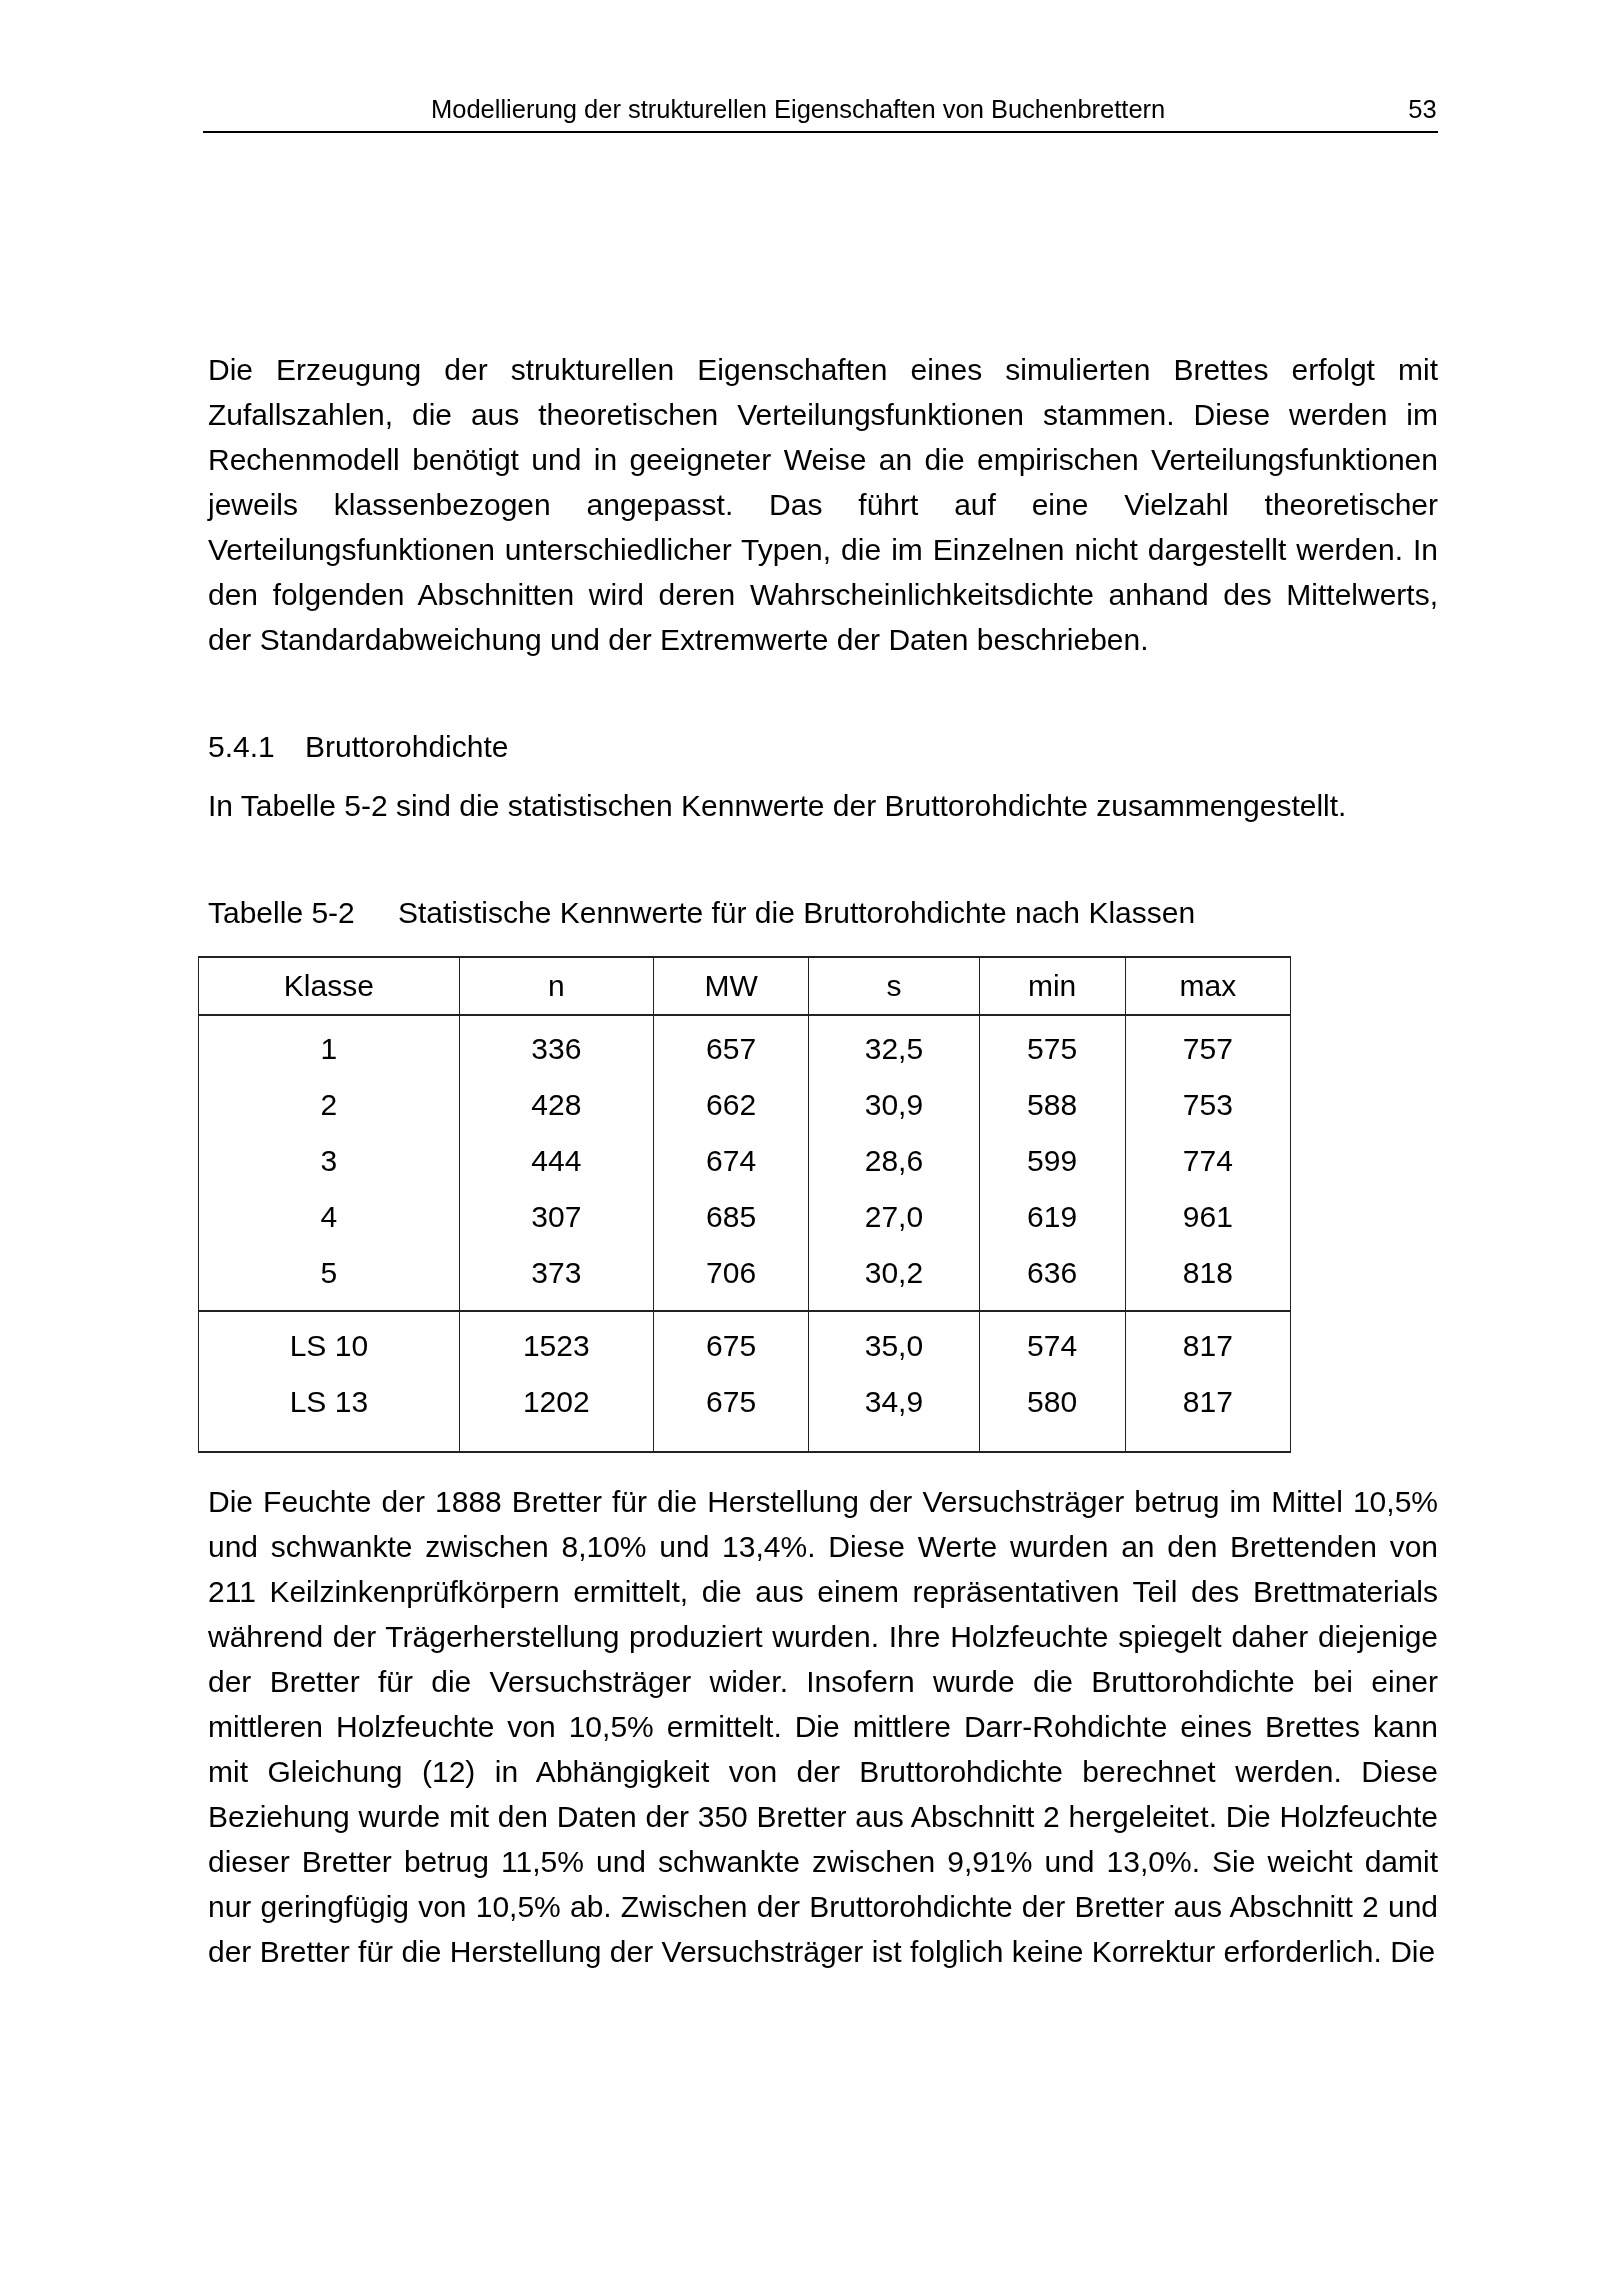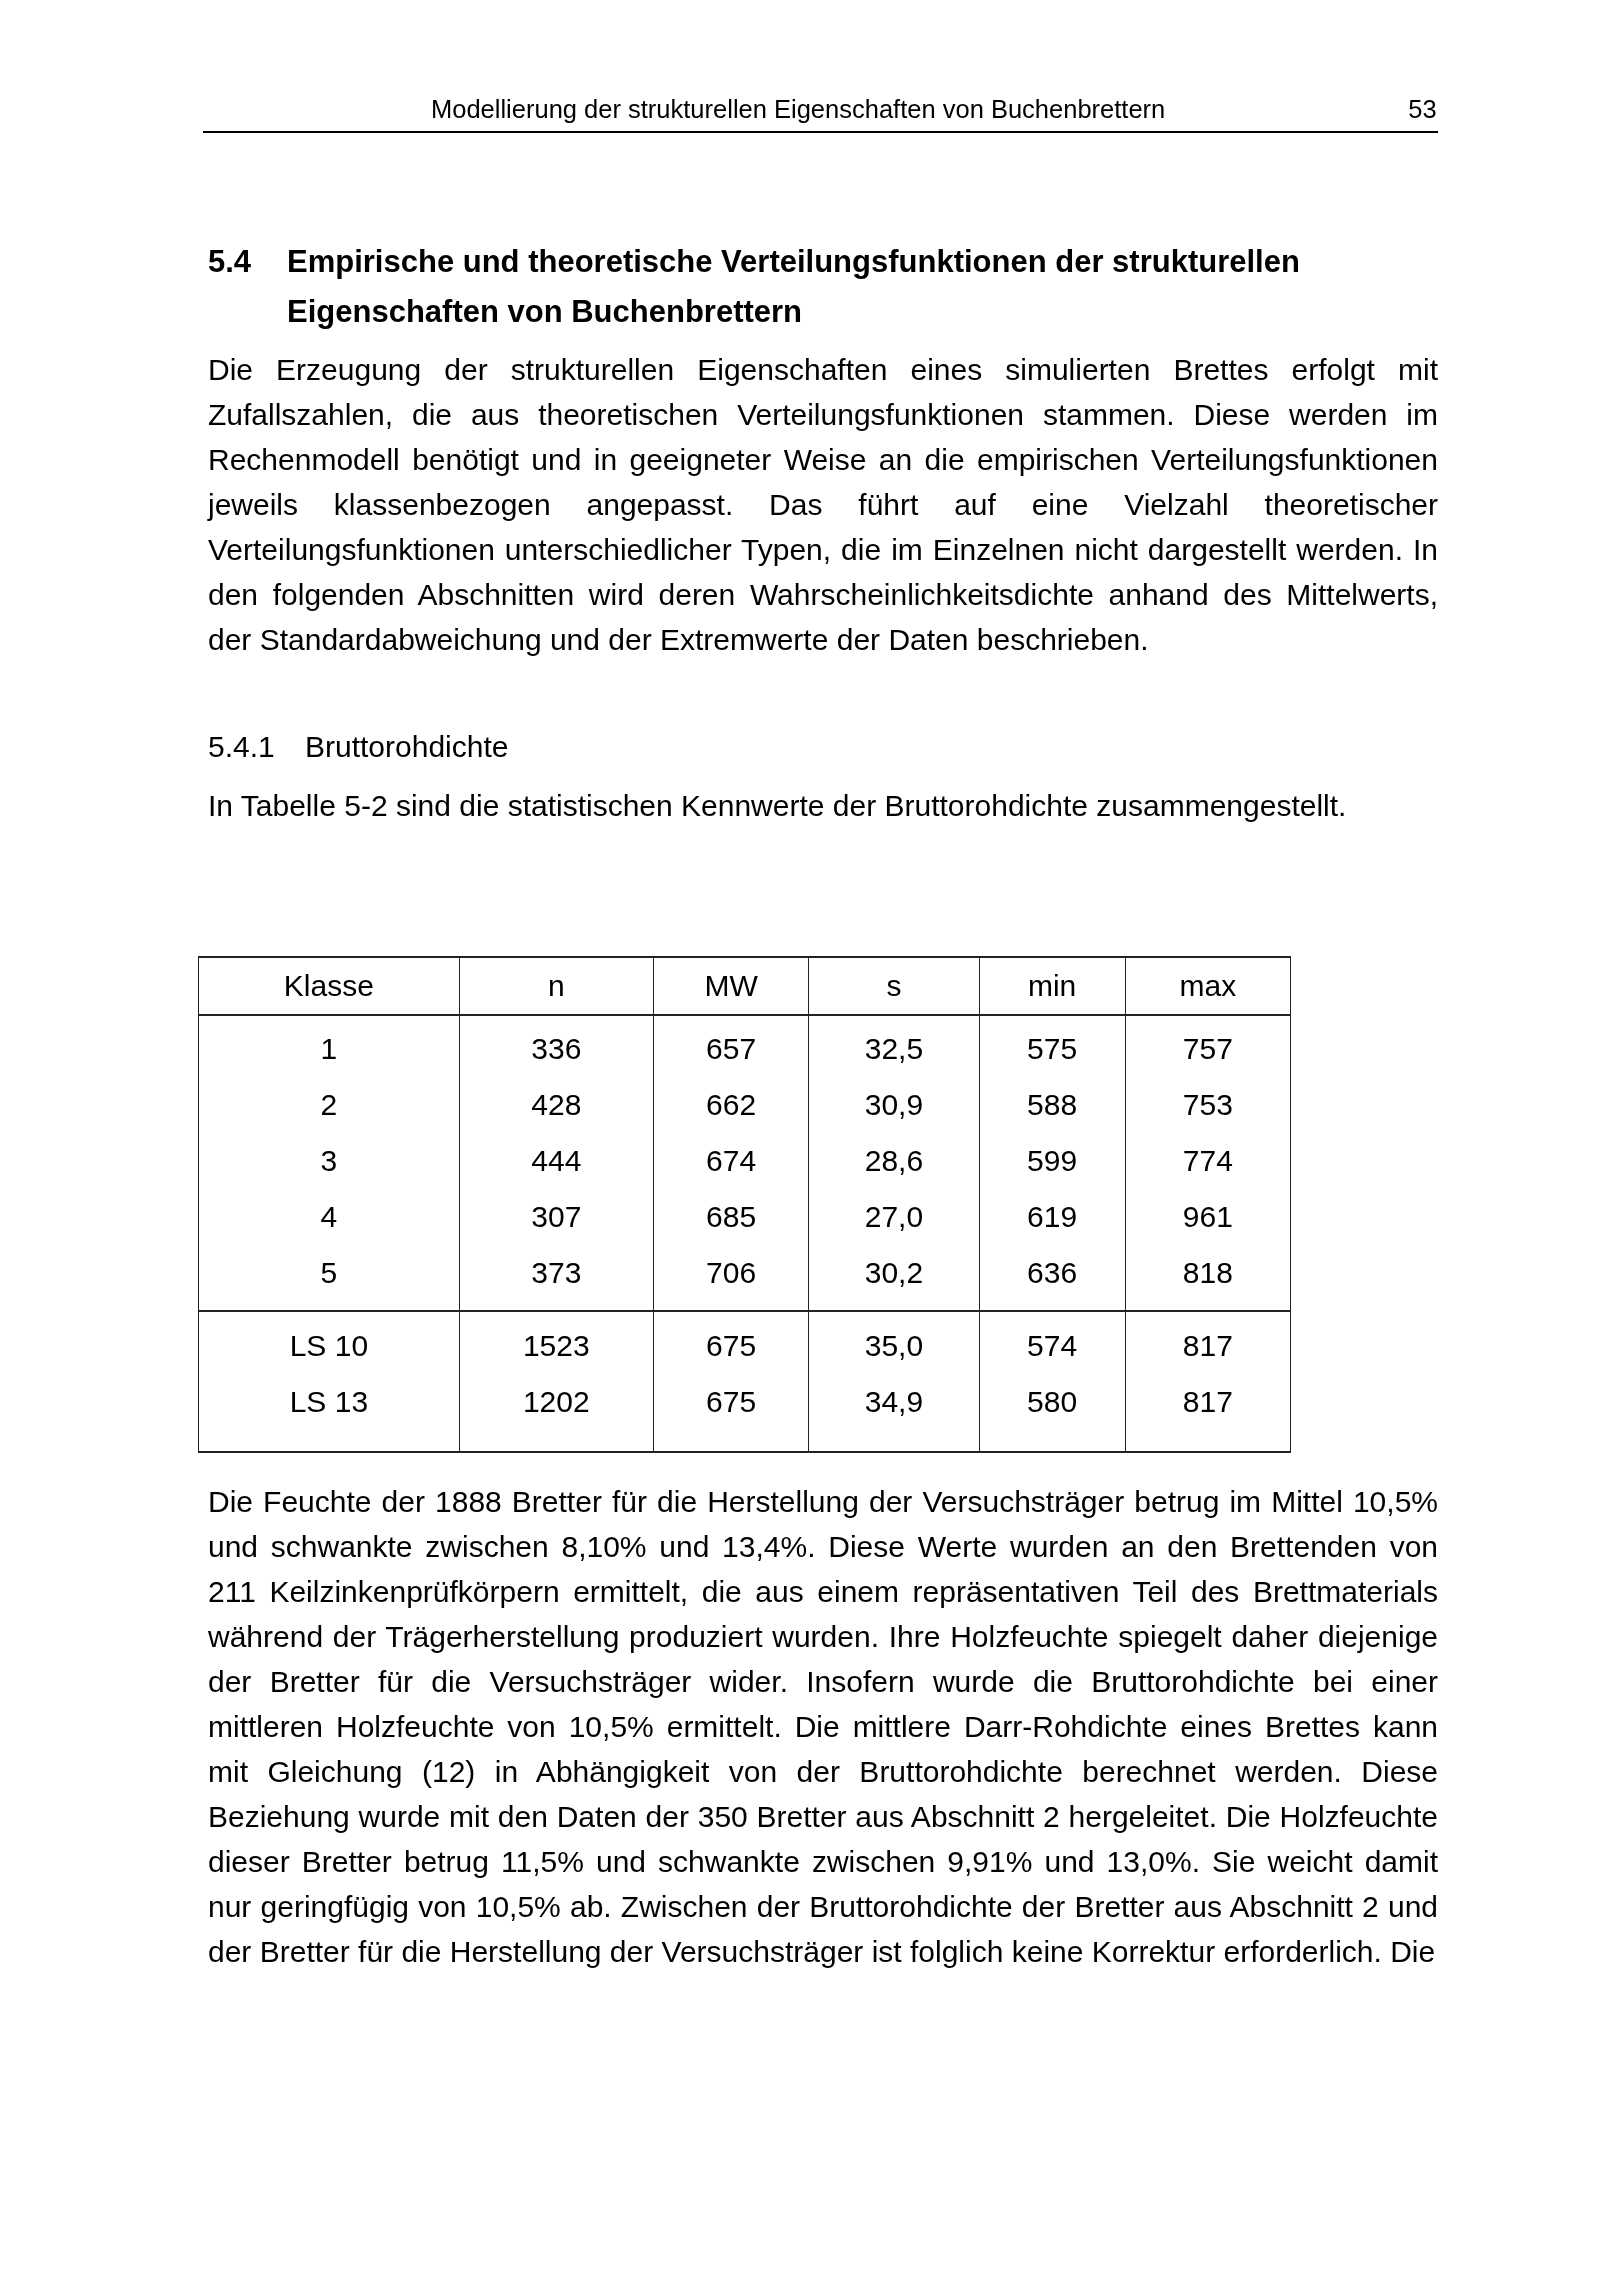--- a/index.html
+++ b/index.html
@@ -134,33 +134,32 @@
 </head>
 <body>
 
 <div class="page">
 
   <div class="running-header">
     <span class="title">Modellierung der strukturellen Eigenschaften von Buchenbrettern</span>
     <span class="page-number">53</span>
   </div>
 
-  <div class="section-heading">
-    <span class="num">5.4</span>
-    <span class="text">Empirische und theoretische Verteilungsfunktionen der strukturellen Eigenschaften von Buchenbrettern</span>
-  </div>
 
   <p class="body-text" id="para-intro" style="margin:0">Die Erzeugung der strukturellen Eigenschaften eines simulierten Brettes erfolgt mit Zufallszahlen, die aus theoretischen Verteilungsfunktionen stammen. Diese werden im Rechenmodell benötigt und in geeigneter Weise an die empirischen Verteilungs­funktionen jeweils klassenbezogen angepasst. Das führt auf eine Vielzahl theoreti­scher Verteilungsfunktionen unterschiedlicher Typen, die im Einzelnen nicht darge­stellt werden. In den folgenden Abschnitten wird deren Wahrscheinlichkeitsdichte anhand des Mittelwerts, der Standardabweichung und der Extremwerte der Daten beschrieben.</p>
 
   <div class="subsection-heading">
     <span class="num">5.4.1</span><span>Bruttorohdichte</span>
   </div>
 
   <p class="body-text" id="para-table-ref" style="margin:0">In Tabelle 5-2 sind die statistischen Kennwerte der Bruttorohdichte zusammenge­stellt.</p>
 
+  <div class="table-caption">
+    <span class="label">Tabelle 5-2</span><span>Statistische Kennwerte für die Bruttorohdichte nach Klassen</span>
+  </div>
 
   <table class="stats-table">
     <thead>
       <tr>
         <th>Klasse</th>
         <th>n</th>
         <th>MW</th>
         <th>s</th>
         <th>min</th>
         <th>max</th>

